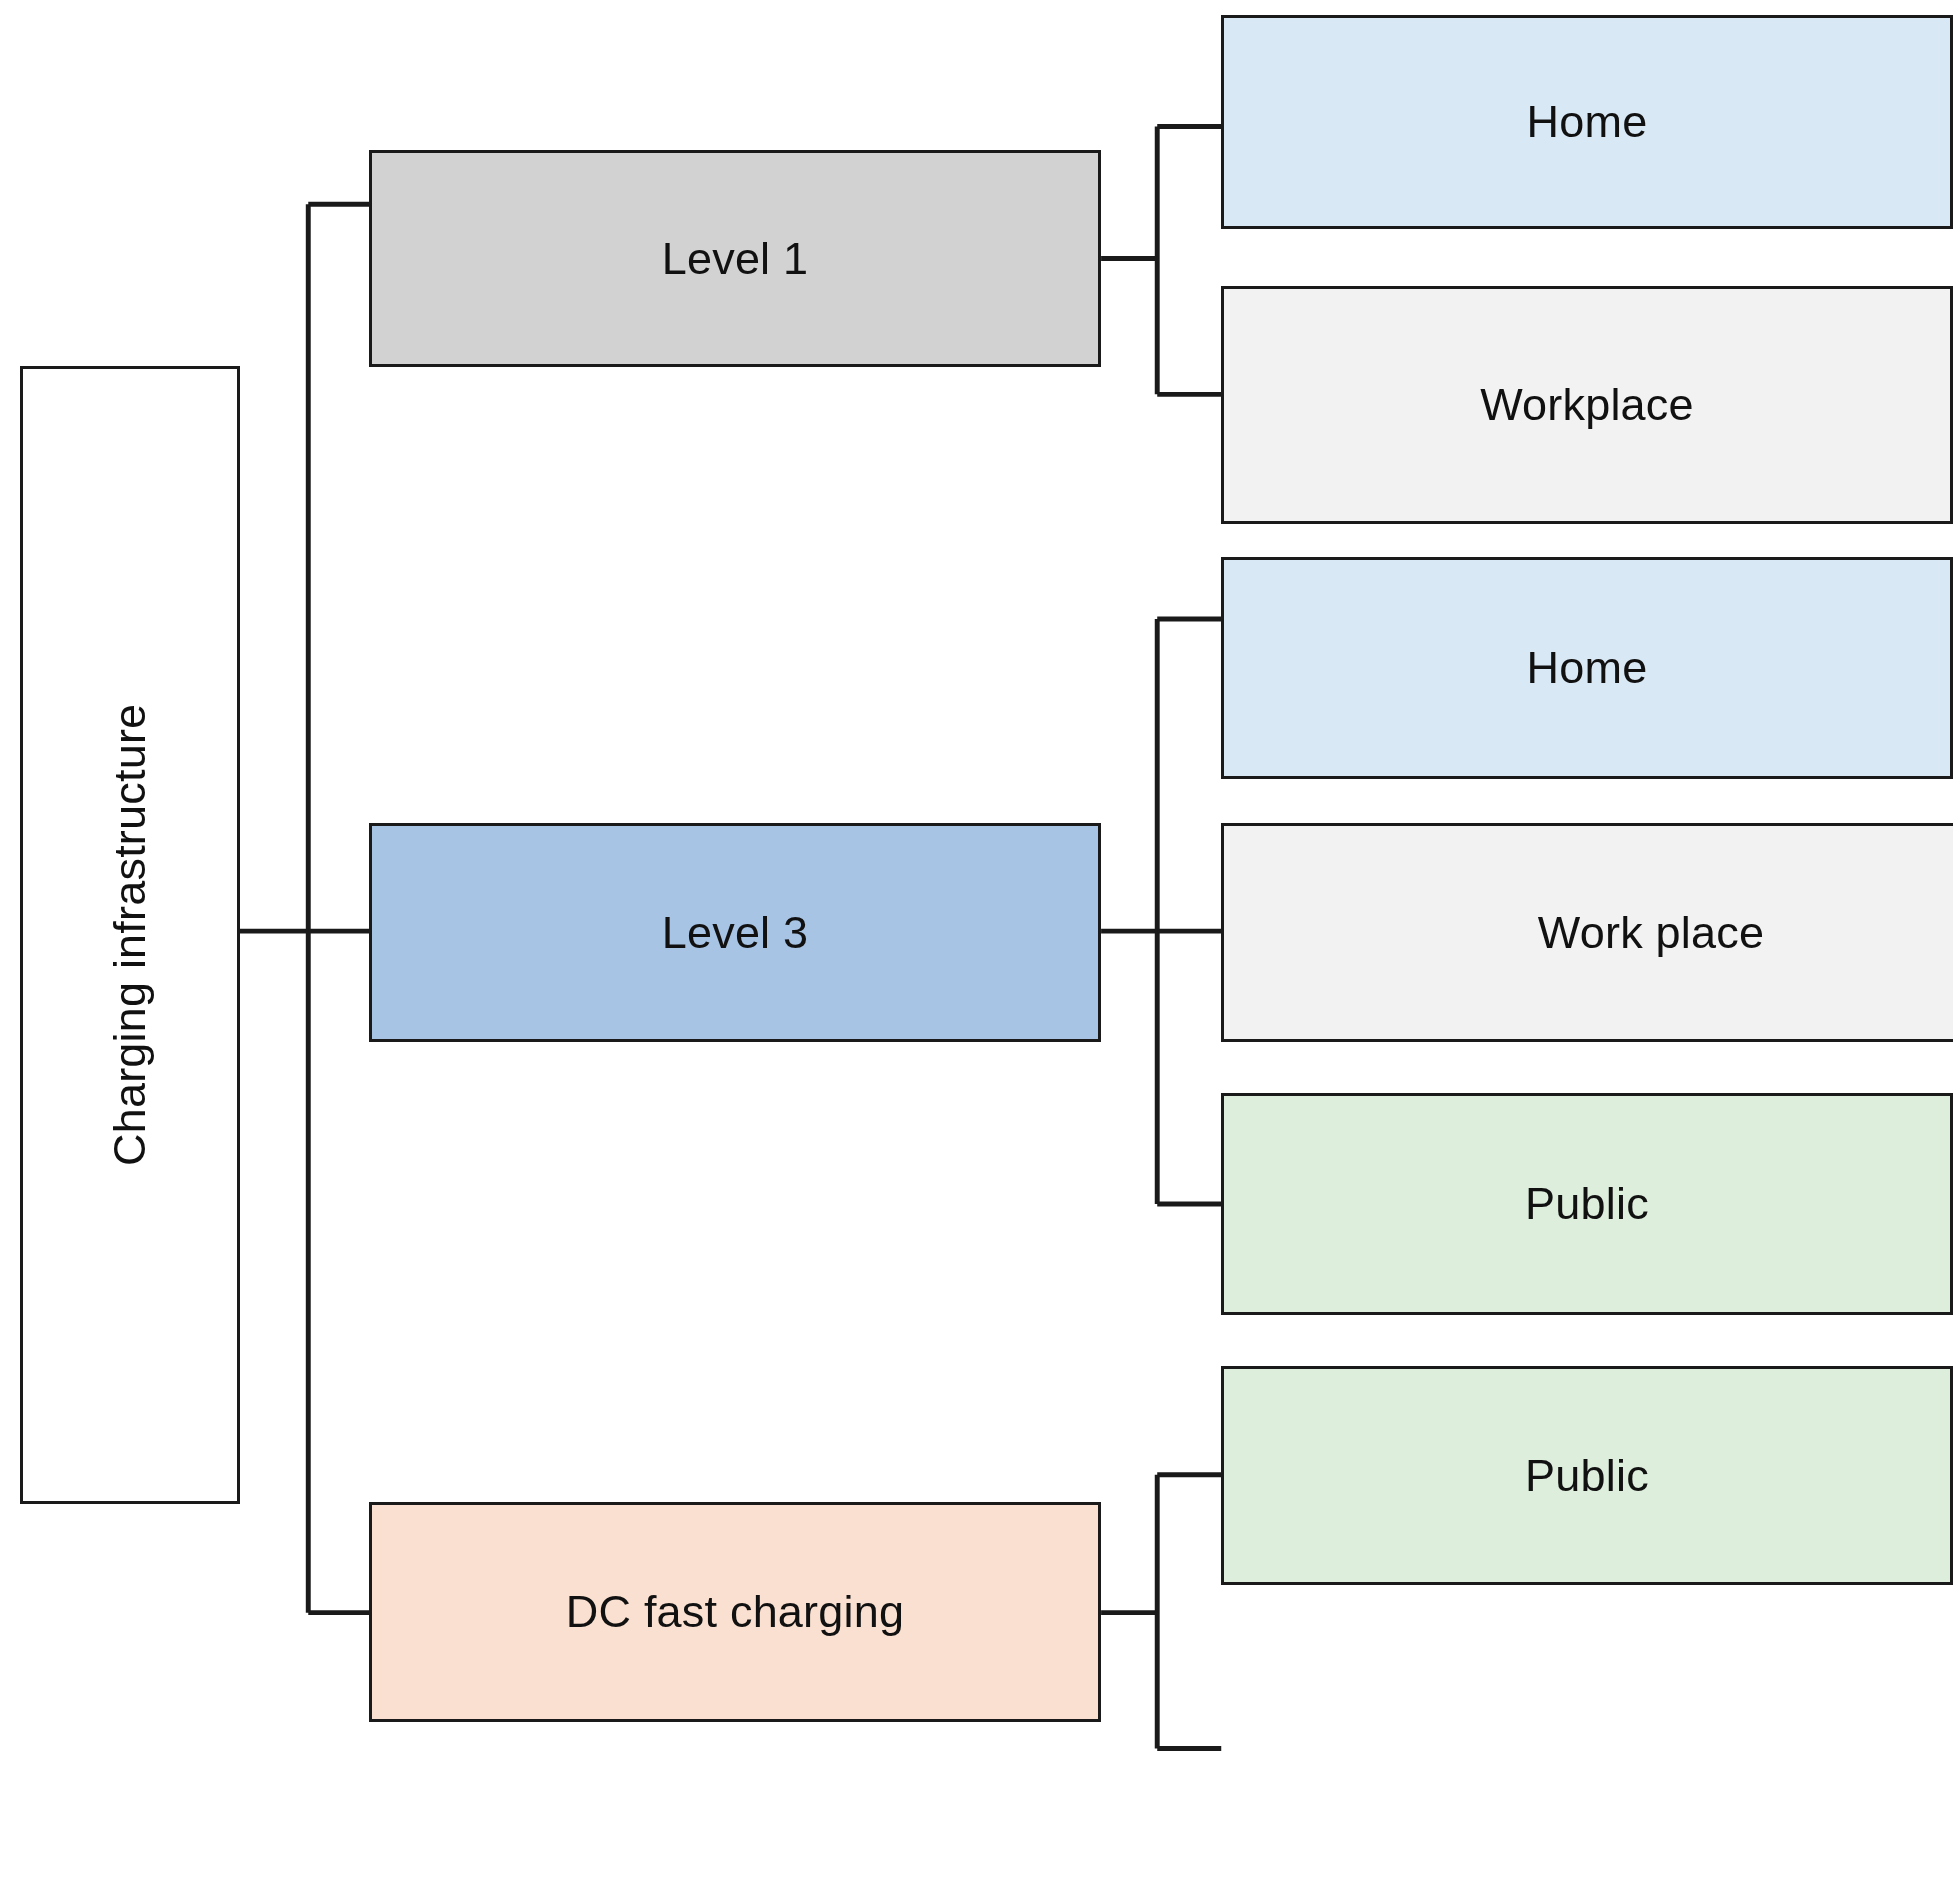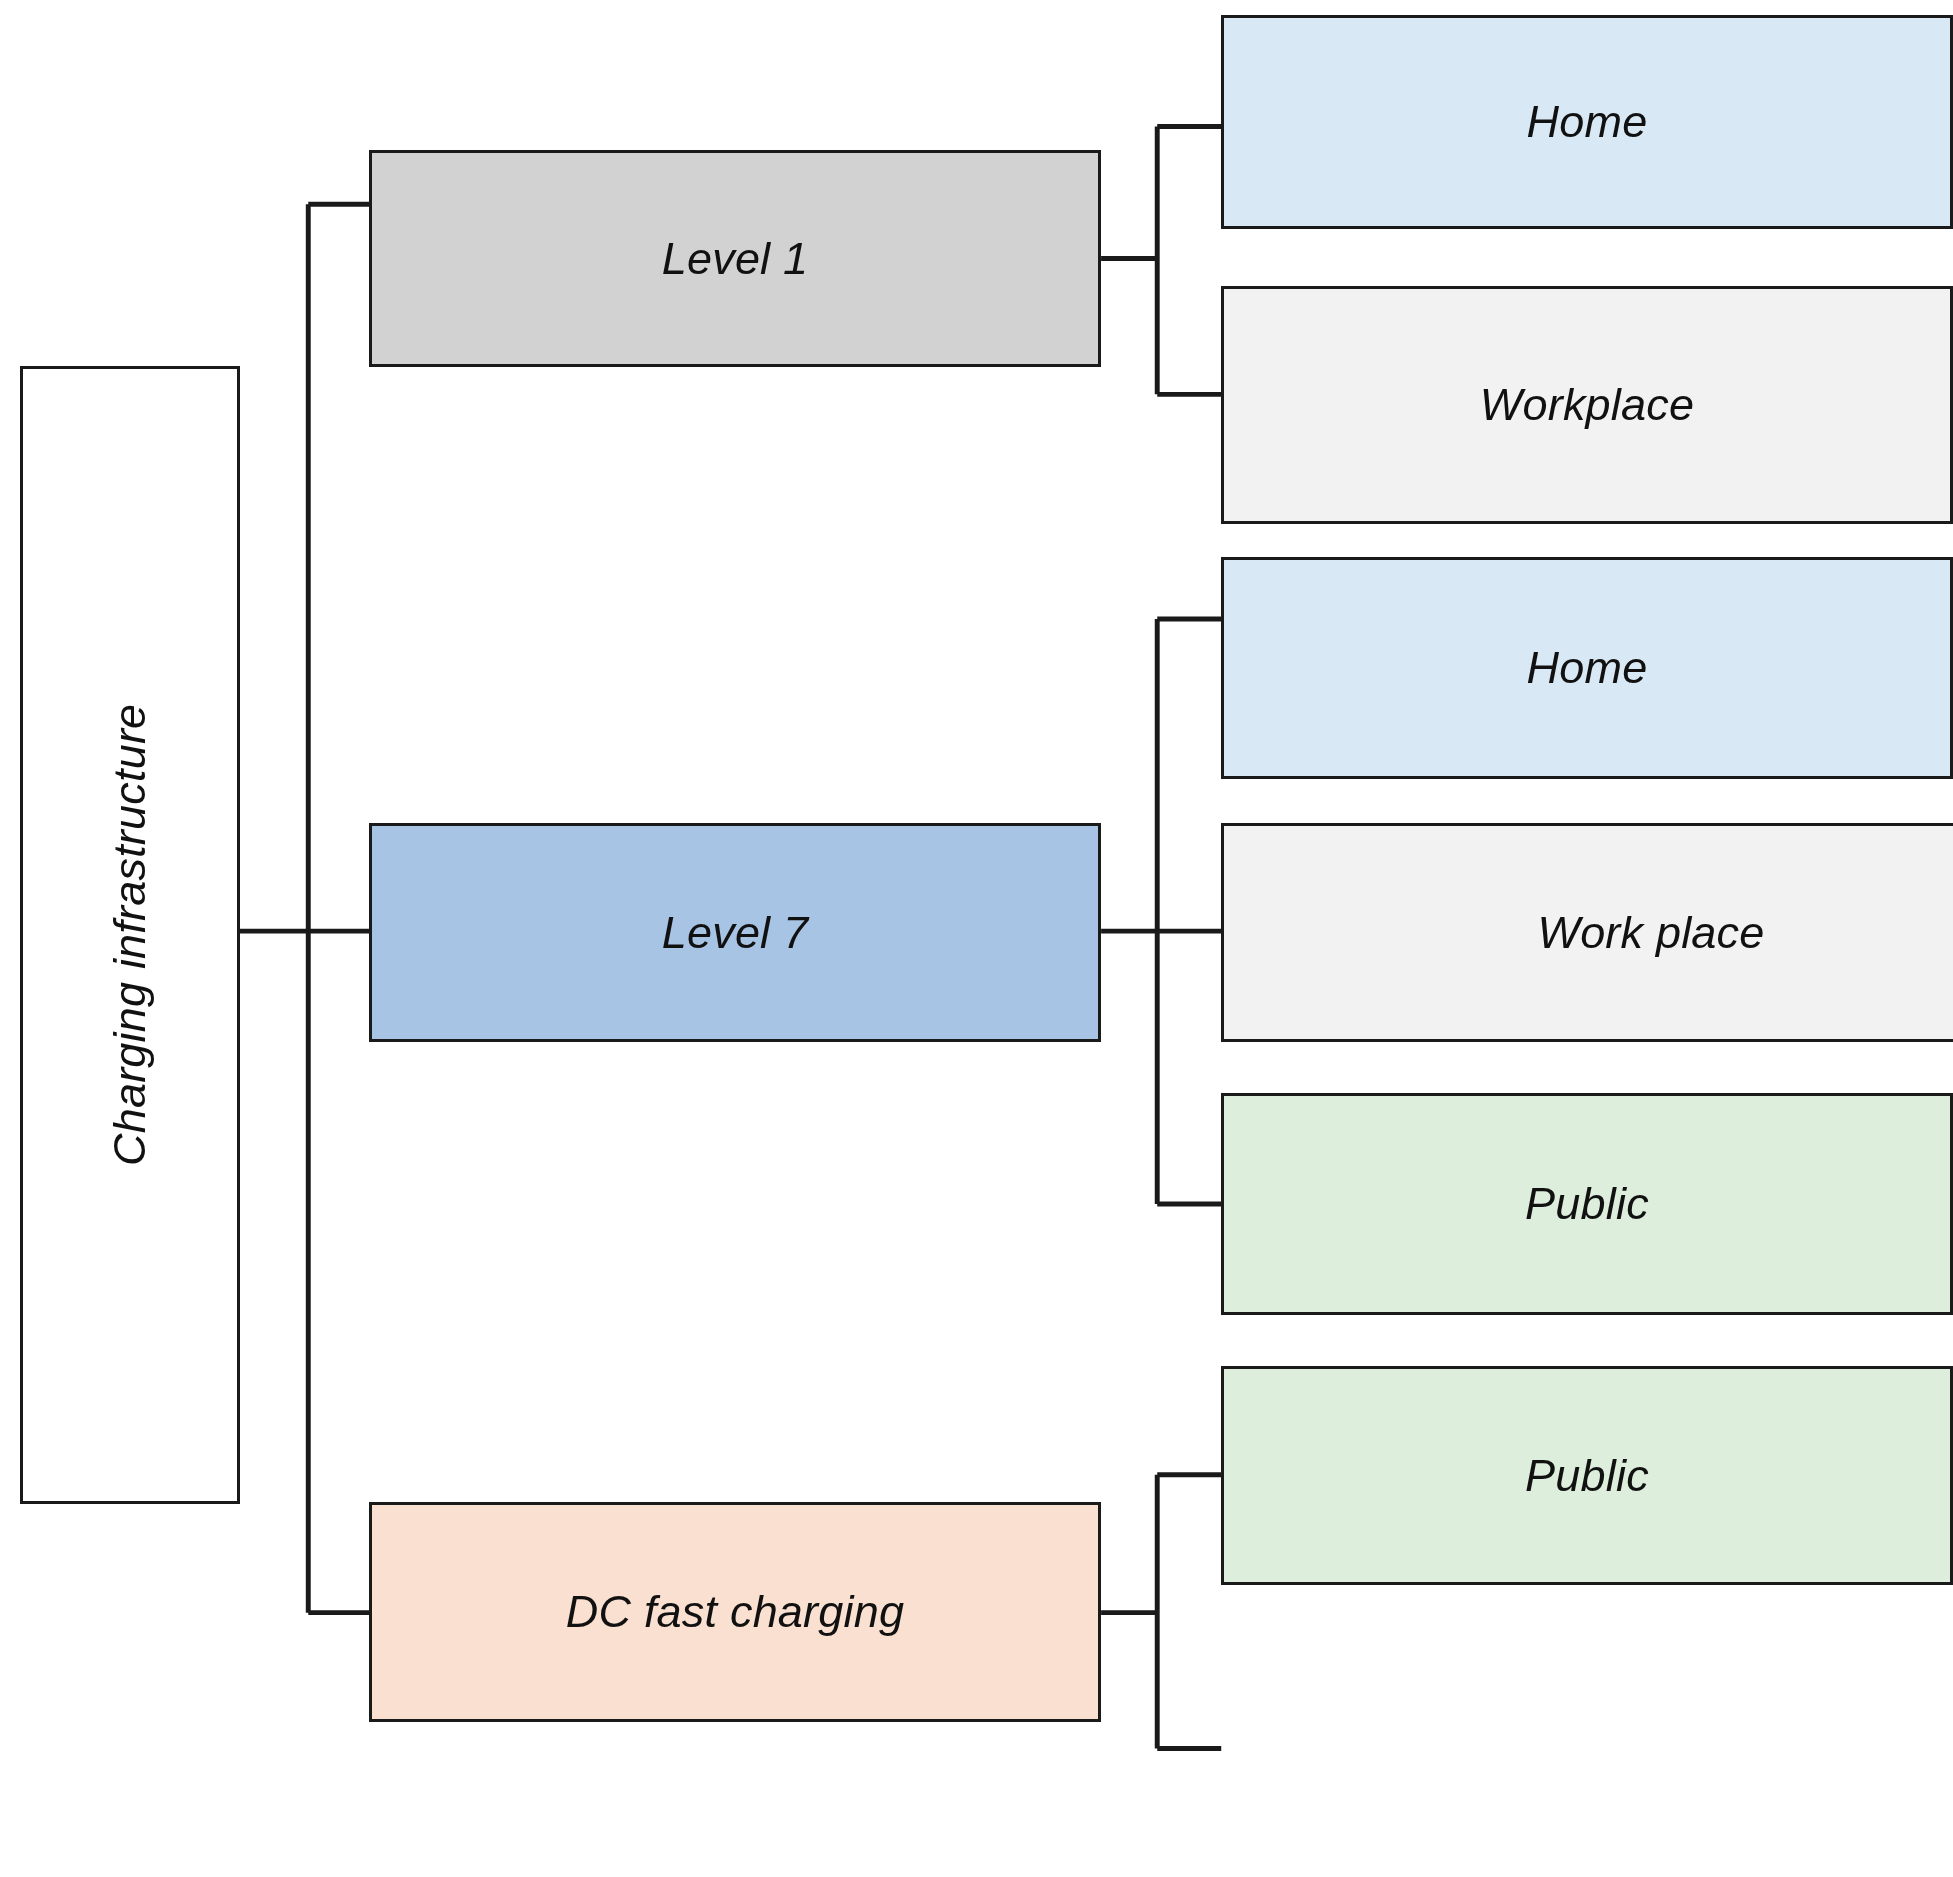--- a/index.html
+++ b/index.html
@@ -1,21 +1,21 @@
 <!DOCTYPE html>
 <html><head>
 <meta charset="utf-8">
 <style>
   html,body{margin:0;padding:0;background:#ffffff;}
   body{font-family:"Liberation Sans", sans-serif;}
   #stage{position:relative;width:1953px;height:1878px;background:#fff;overflow:hidden;}
   .node{position:absolute;box-sizing:border-box;border:3.9px solid #1a1a1a;
         display:flex;align-items:center;justify-content:center;
         font-size:45px;color:#111111;letter-spacing:0.2px;}
-  .node span{display:block;text-align:center;line-height:1.1;font-style:italic;}
+  .node span{display:block;text-align:center;line-height:1.1;}
   .root{writing-mode:vertical-rl;transform:rotate(180deg);}
   .root span{writing-mode:vertical-rl;}
   svg.links{position:absolute;left:0;top:0;width:1953px;height:1878px;pointer-events:none;}
   svg.links path,svg.links line{stroke:#1a1a1a;stroke-width:5;fill:none;}
 </style>
 </head>
 <body>
 
 <div id="stage">
 
@@ -54,21 +54,21 @@
     <span>Level 1</span>
   </div>
   <div class="node" style="left:1221px;top:14.8px;width:732px;height:214px;background:#d9e8f5;">
     <span>Home</span>
   </div>
   <div class="node" style="left:1221px;top:286px;width:732px;height:238px;background:#f2f2f2;">
     <span>Workplace</span>
   </div>
 
   <div class="node" style="left:369px;top:823px;width:732px;height:219px;background:#a8c4e5;">
-    <span>Level 7</span>
+    <span>Level 3</span>
   </div>
   <div class="node" style="left:1221px;top:557px;width:732px;height:222px;background:#d9e8f5;">
     <span>Home</span>
   </div>
   <div class="node" style="left:1221px;top:823px;width:860px;height:219px;background:#f2f2f2;">
     <span>Work place</span>
   </div>
   <div class="node" style="left:1221px;top:1093px;width:732px;height:222px;background:#ddeedd;">
     <span>Public</span>
   </div>

